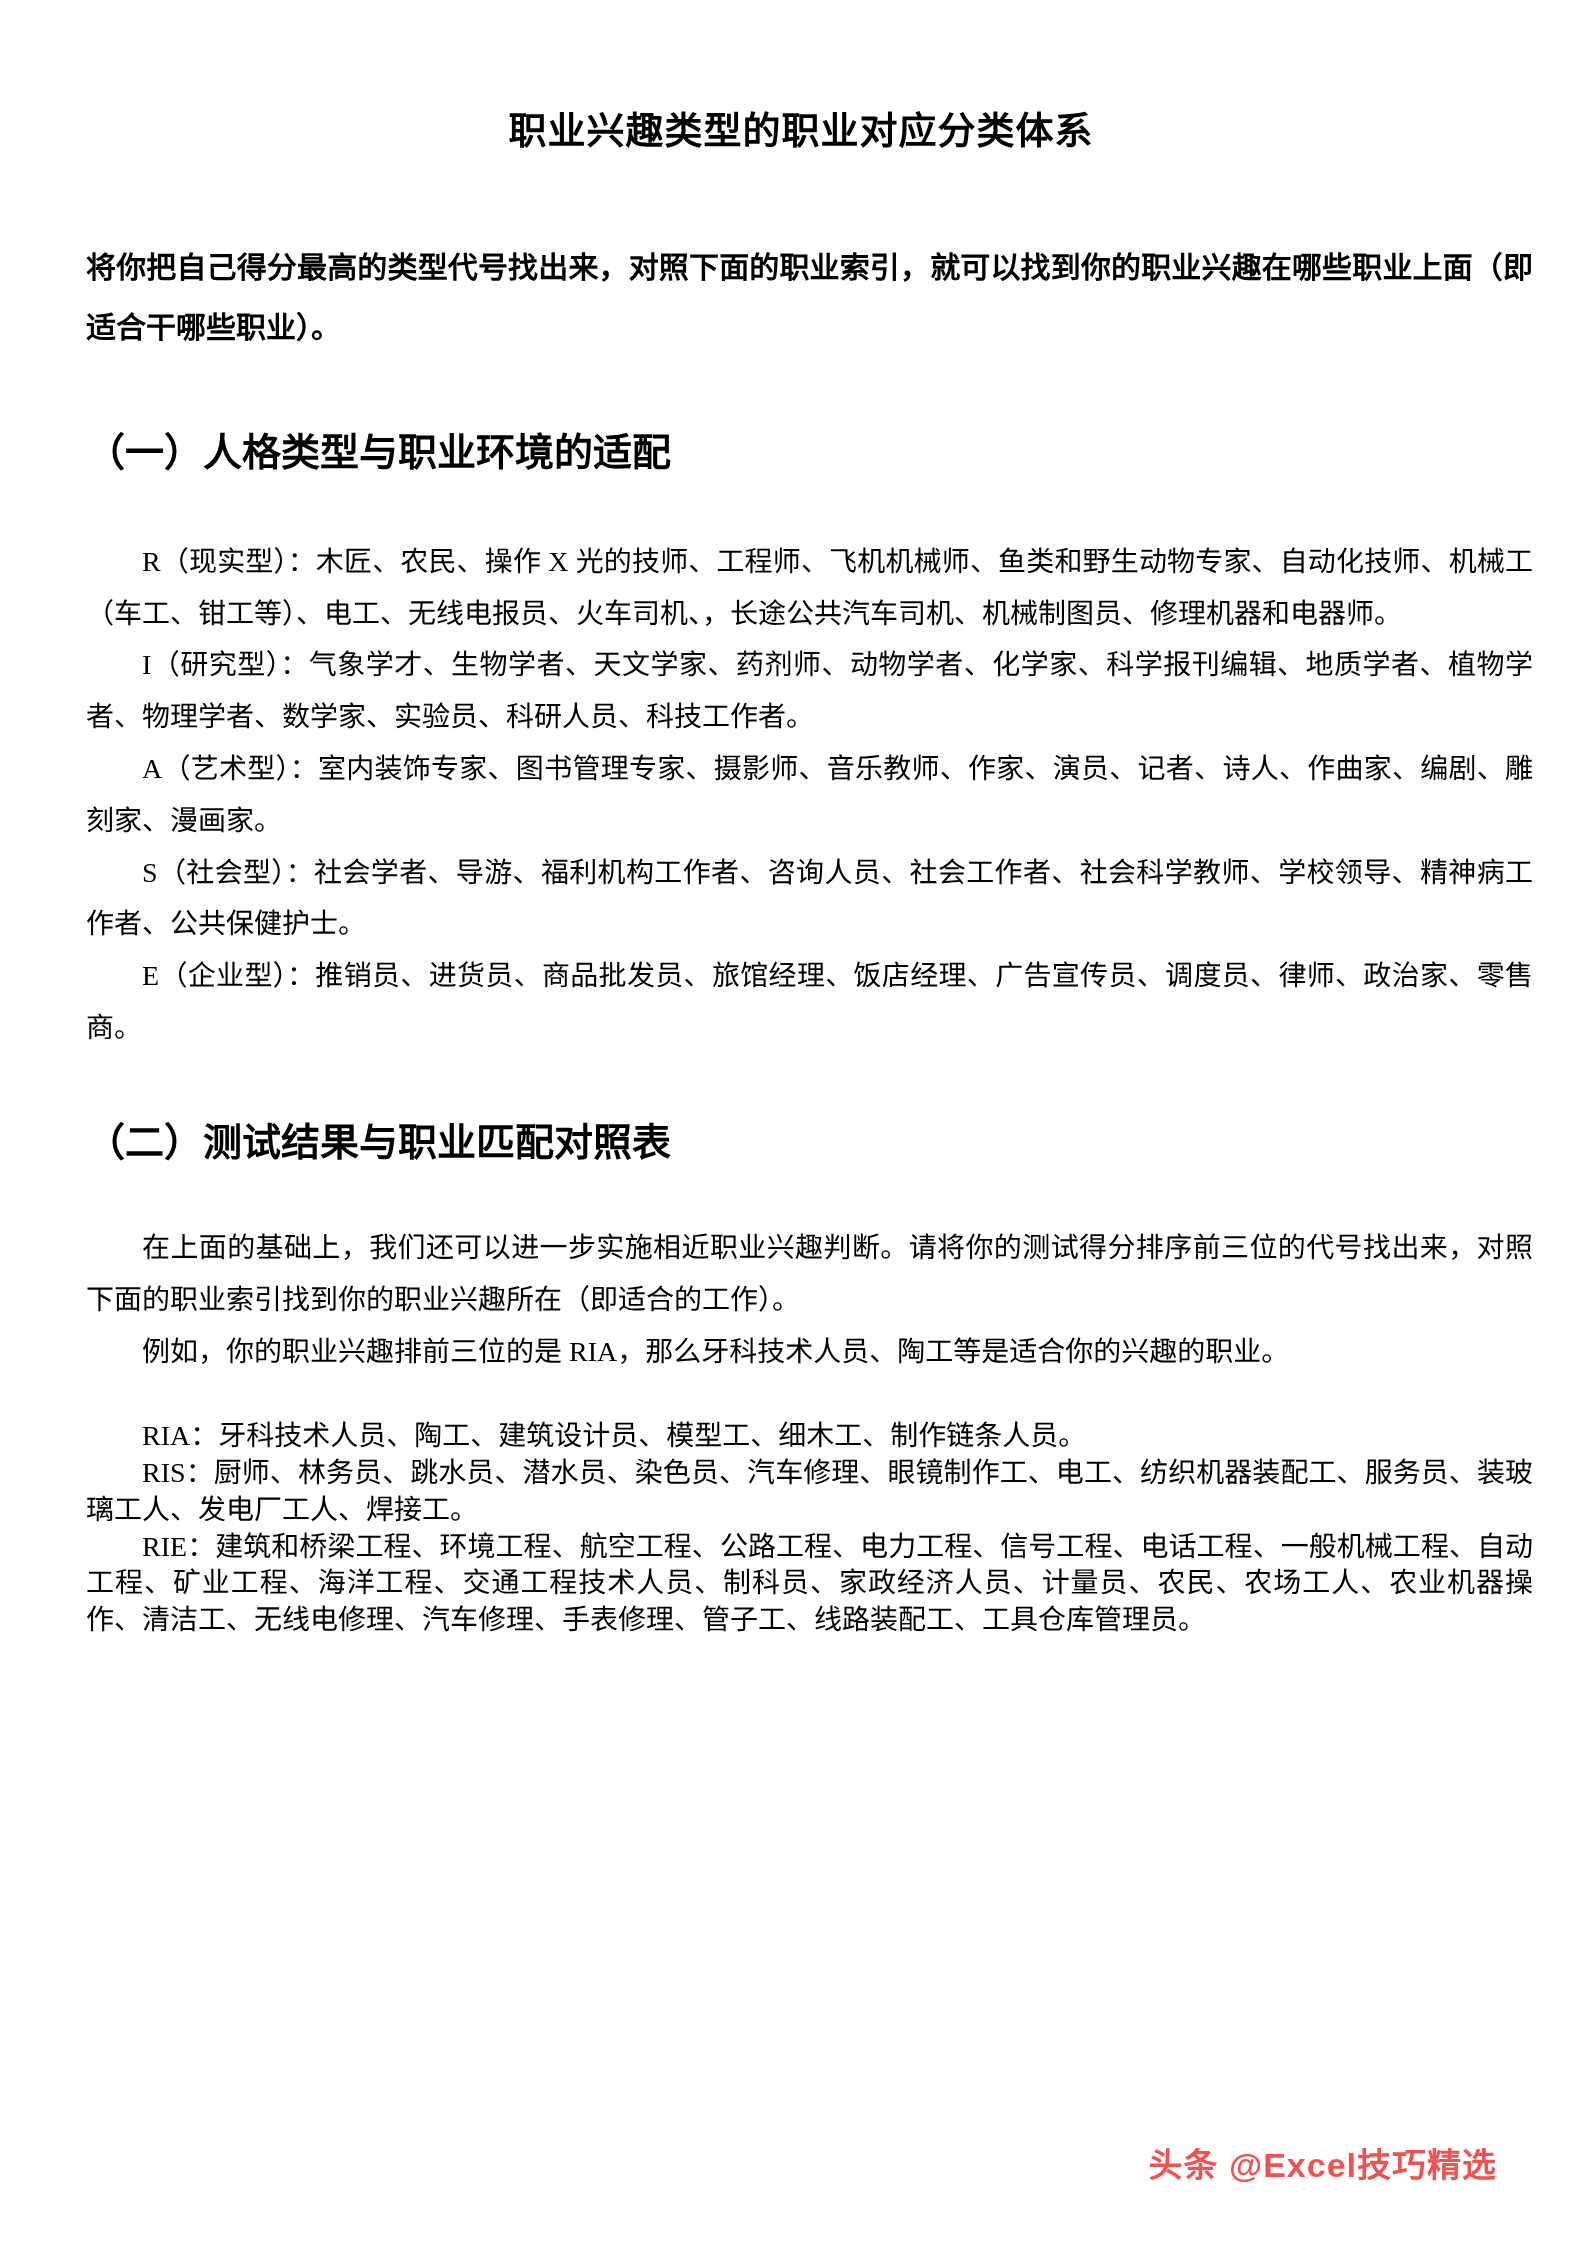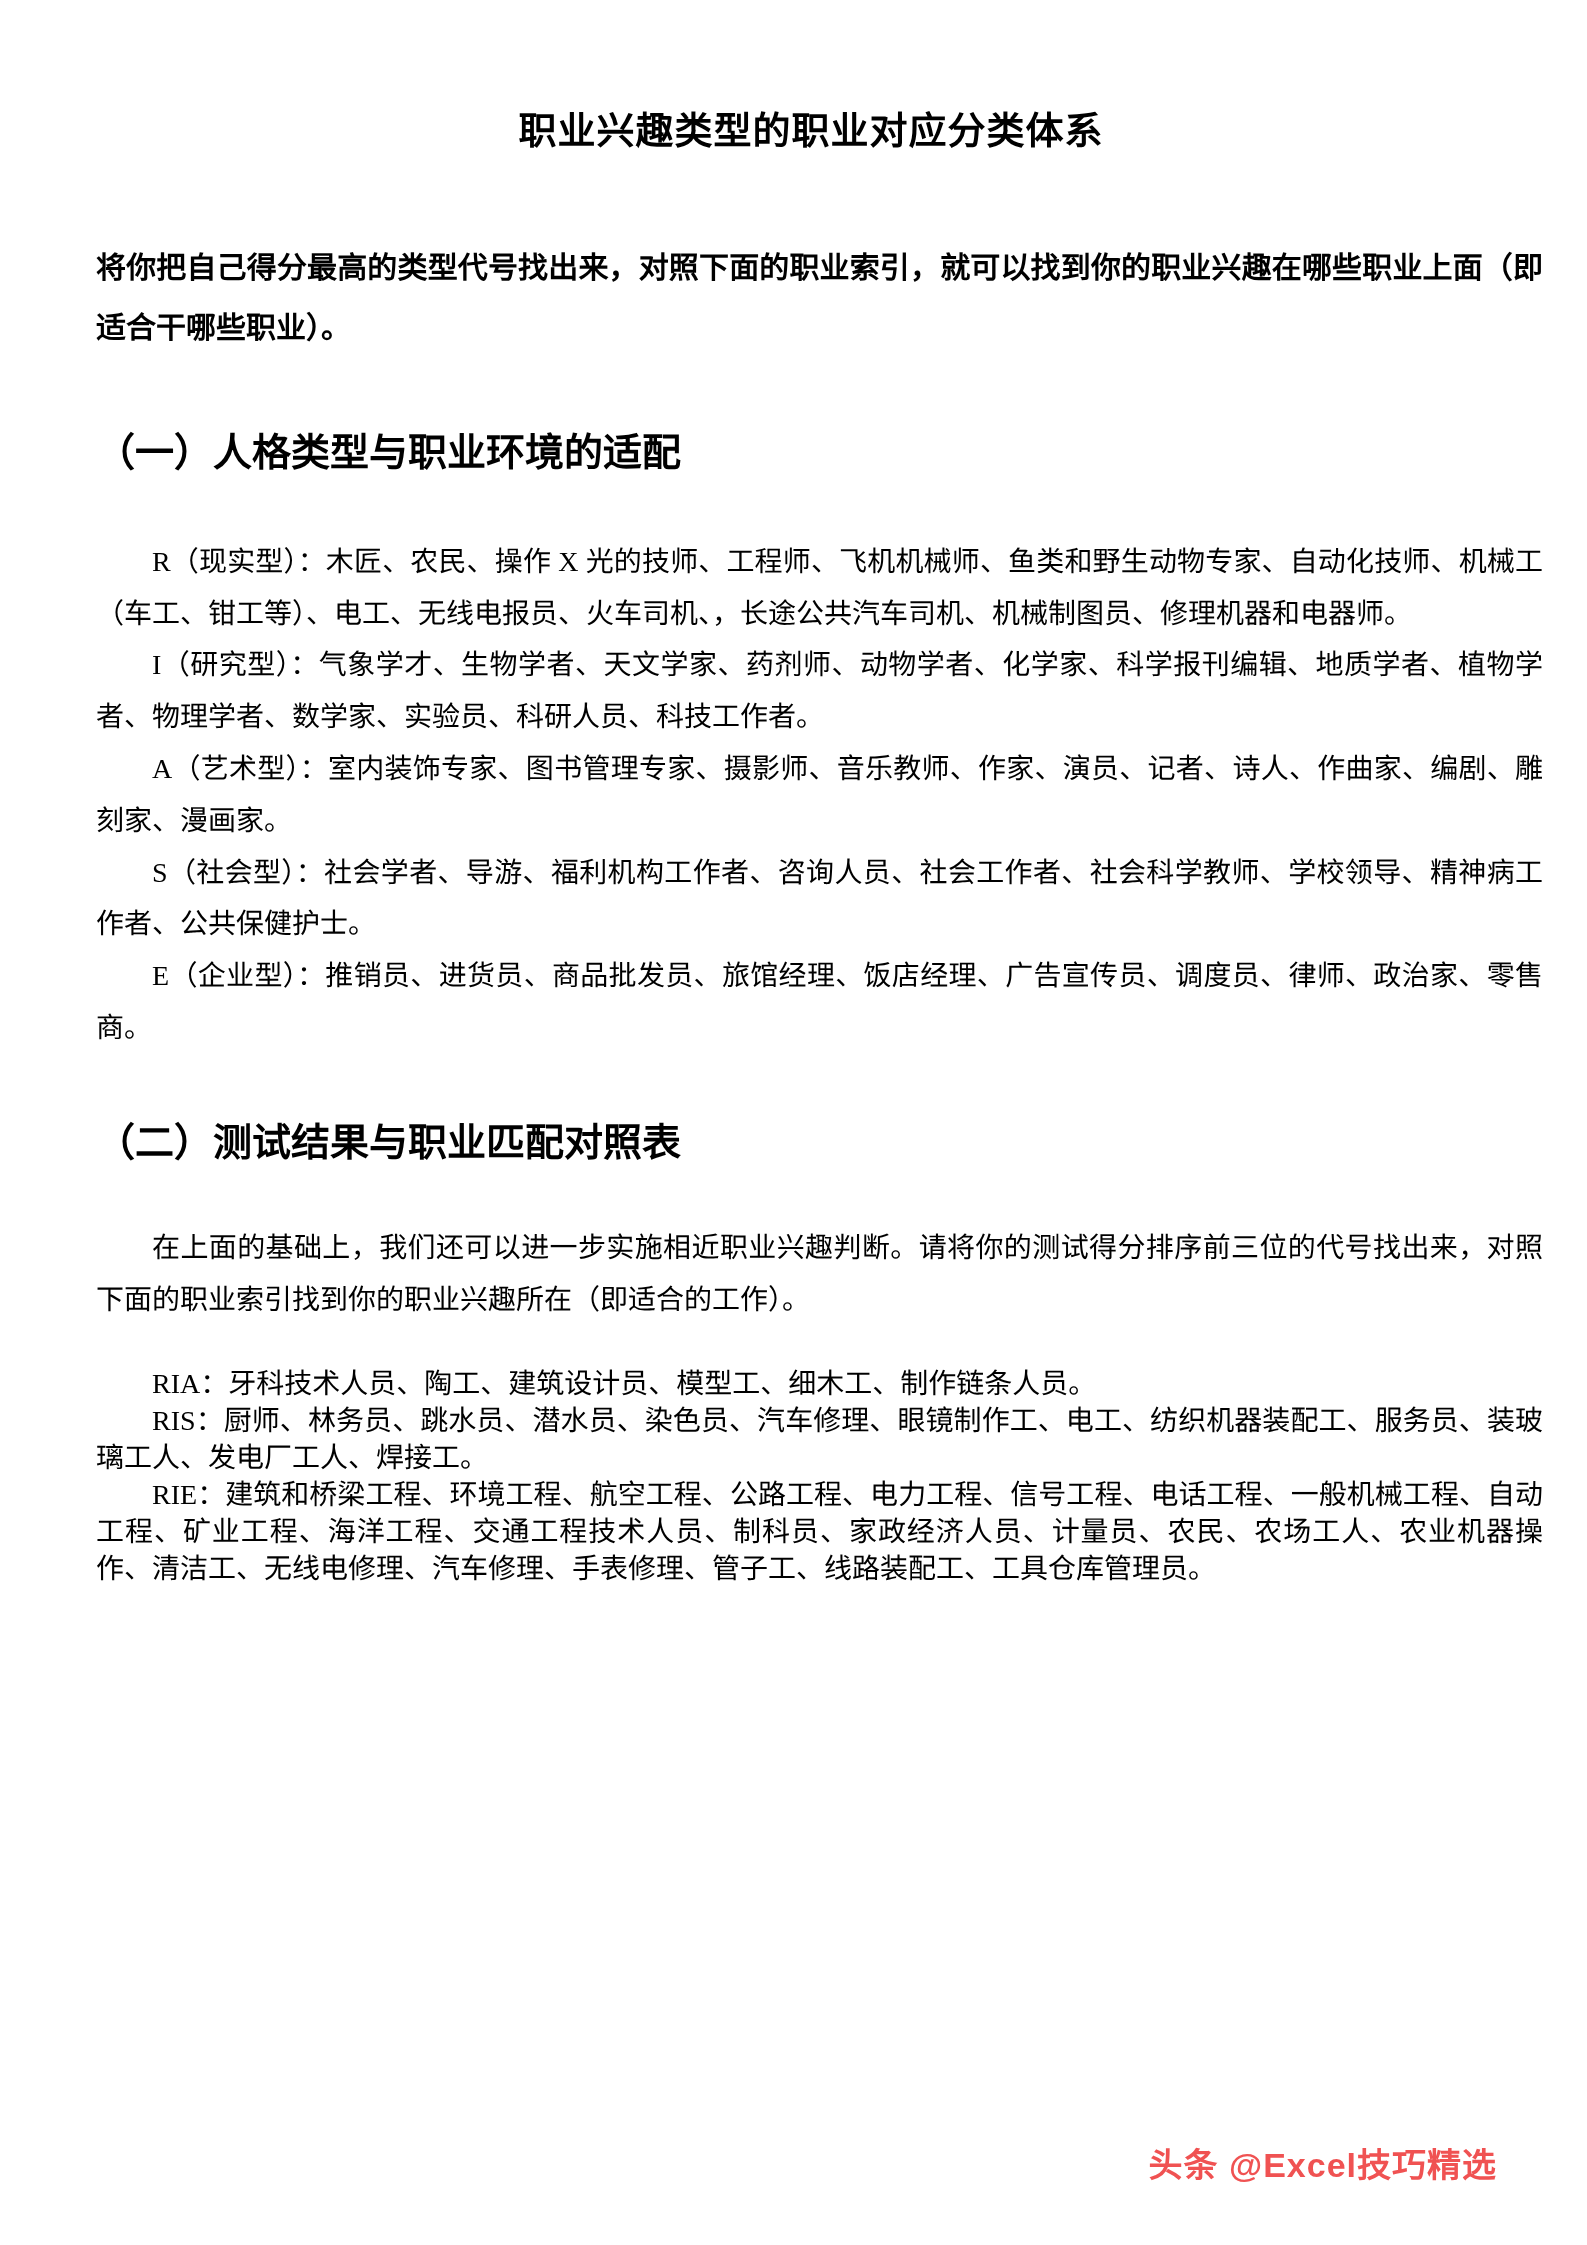--- a/index.html
+++ b/index.html
@@ -15,21 +15,21 @@
   .page {
     position: relative;
     width: 1587px;
     height: 2245px;
     box-sizing: border-box;
     background: #ffffff;
     overflow: hidden;
   }
   .content {
     position: absolute;
-    left: 96px;
+    left: 86px;
     top: 0;
     width: 1450px;
   }
 
   
   .doc-title {
     text-align: center;
     font-size: 38px;
     font-weight: bold;
     letter-spacing: 1px;
@@ -139,20 +139,21 @@
       <li>I（研究型）：气象学才、生物学者、天文学家、药剂师、动物学者、化学家、科学报刊编辑、地质学者、植物学者、物理学者、数学家、实验员、科研人员、科技工作者。</li>
       <li>A（艺术型）：室内装饰专家、图书管理专家、摄影师、音乐教师、作家、演员、记者、诗人、作曲家、编剧、雕刻家、漫画家。</li>
       <li>S（社会型）：社会学者、导游、福利机构工作者、咨询人员、社会工作者、社会科学教师、学校领导、精神病工作者、公共保健护士。</li>
       <li>E（企业型）：推销员、进货员、商品批发员、旅馆经理、饭店经理、广告宣传员、调度员、律师、政治家、零售商。</li>
     </ul>
 
     <h2 class="section-heading sec2-heading">（二）测试结果与职业匹配对照表</h2>
 
     <p class="body-para first">在上面的基础上，我们还可以进一步实施相近职业兴趣判断。请将你的测试得分排序前三位的代号找出来，对照下面的职业索引找到你的职业兴趣所在（即适合的工作）。</p>
 
+    <p class="body-para">例如，你的职业兴趣排前三位的是 RIA，那么牙科技术人员、陶工等是适合你的兴趣的职业。</p>
 
     <ul class="combo-list">
       <li>RIA：牙科技术人员、陶工、建筑设计员、模型工、细木工、制作链条人员。</li>
       <li>RIS：厨师、林务员、跳水员、潜水员、染色员、汽车修理、眼镜制作工、电工、纺织机器装配工、服务员、装玻璃工人、发电厂工人、焊接工。</li>
       <li>RIE：建筑和桥梁工程、环境工程、航空工程、公路工程、电力工程、信号工程、电话工程、一般机械工程、自动工程、矿业工程、海洋工程、交通工程技术人员、制科员、家政经济人员、计量员、农民、农场工人、农业机器操作、清洁工、无线电修理、汽车修理、手表修理、管子工、线路装配工、工具仓库管理员。</li>
     </ul>
 
   </div>
 
   <div class="watermark">头条 @Excel技巧精选</div>

